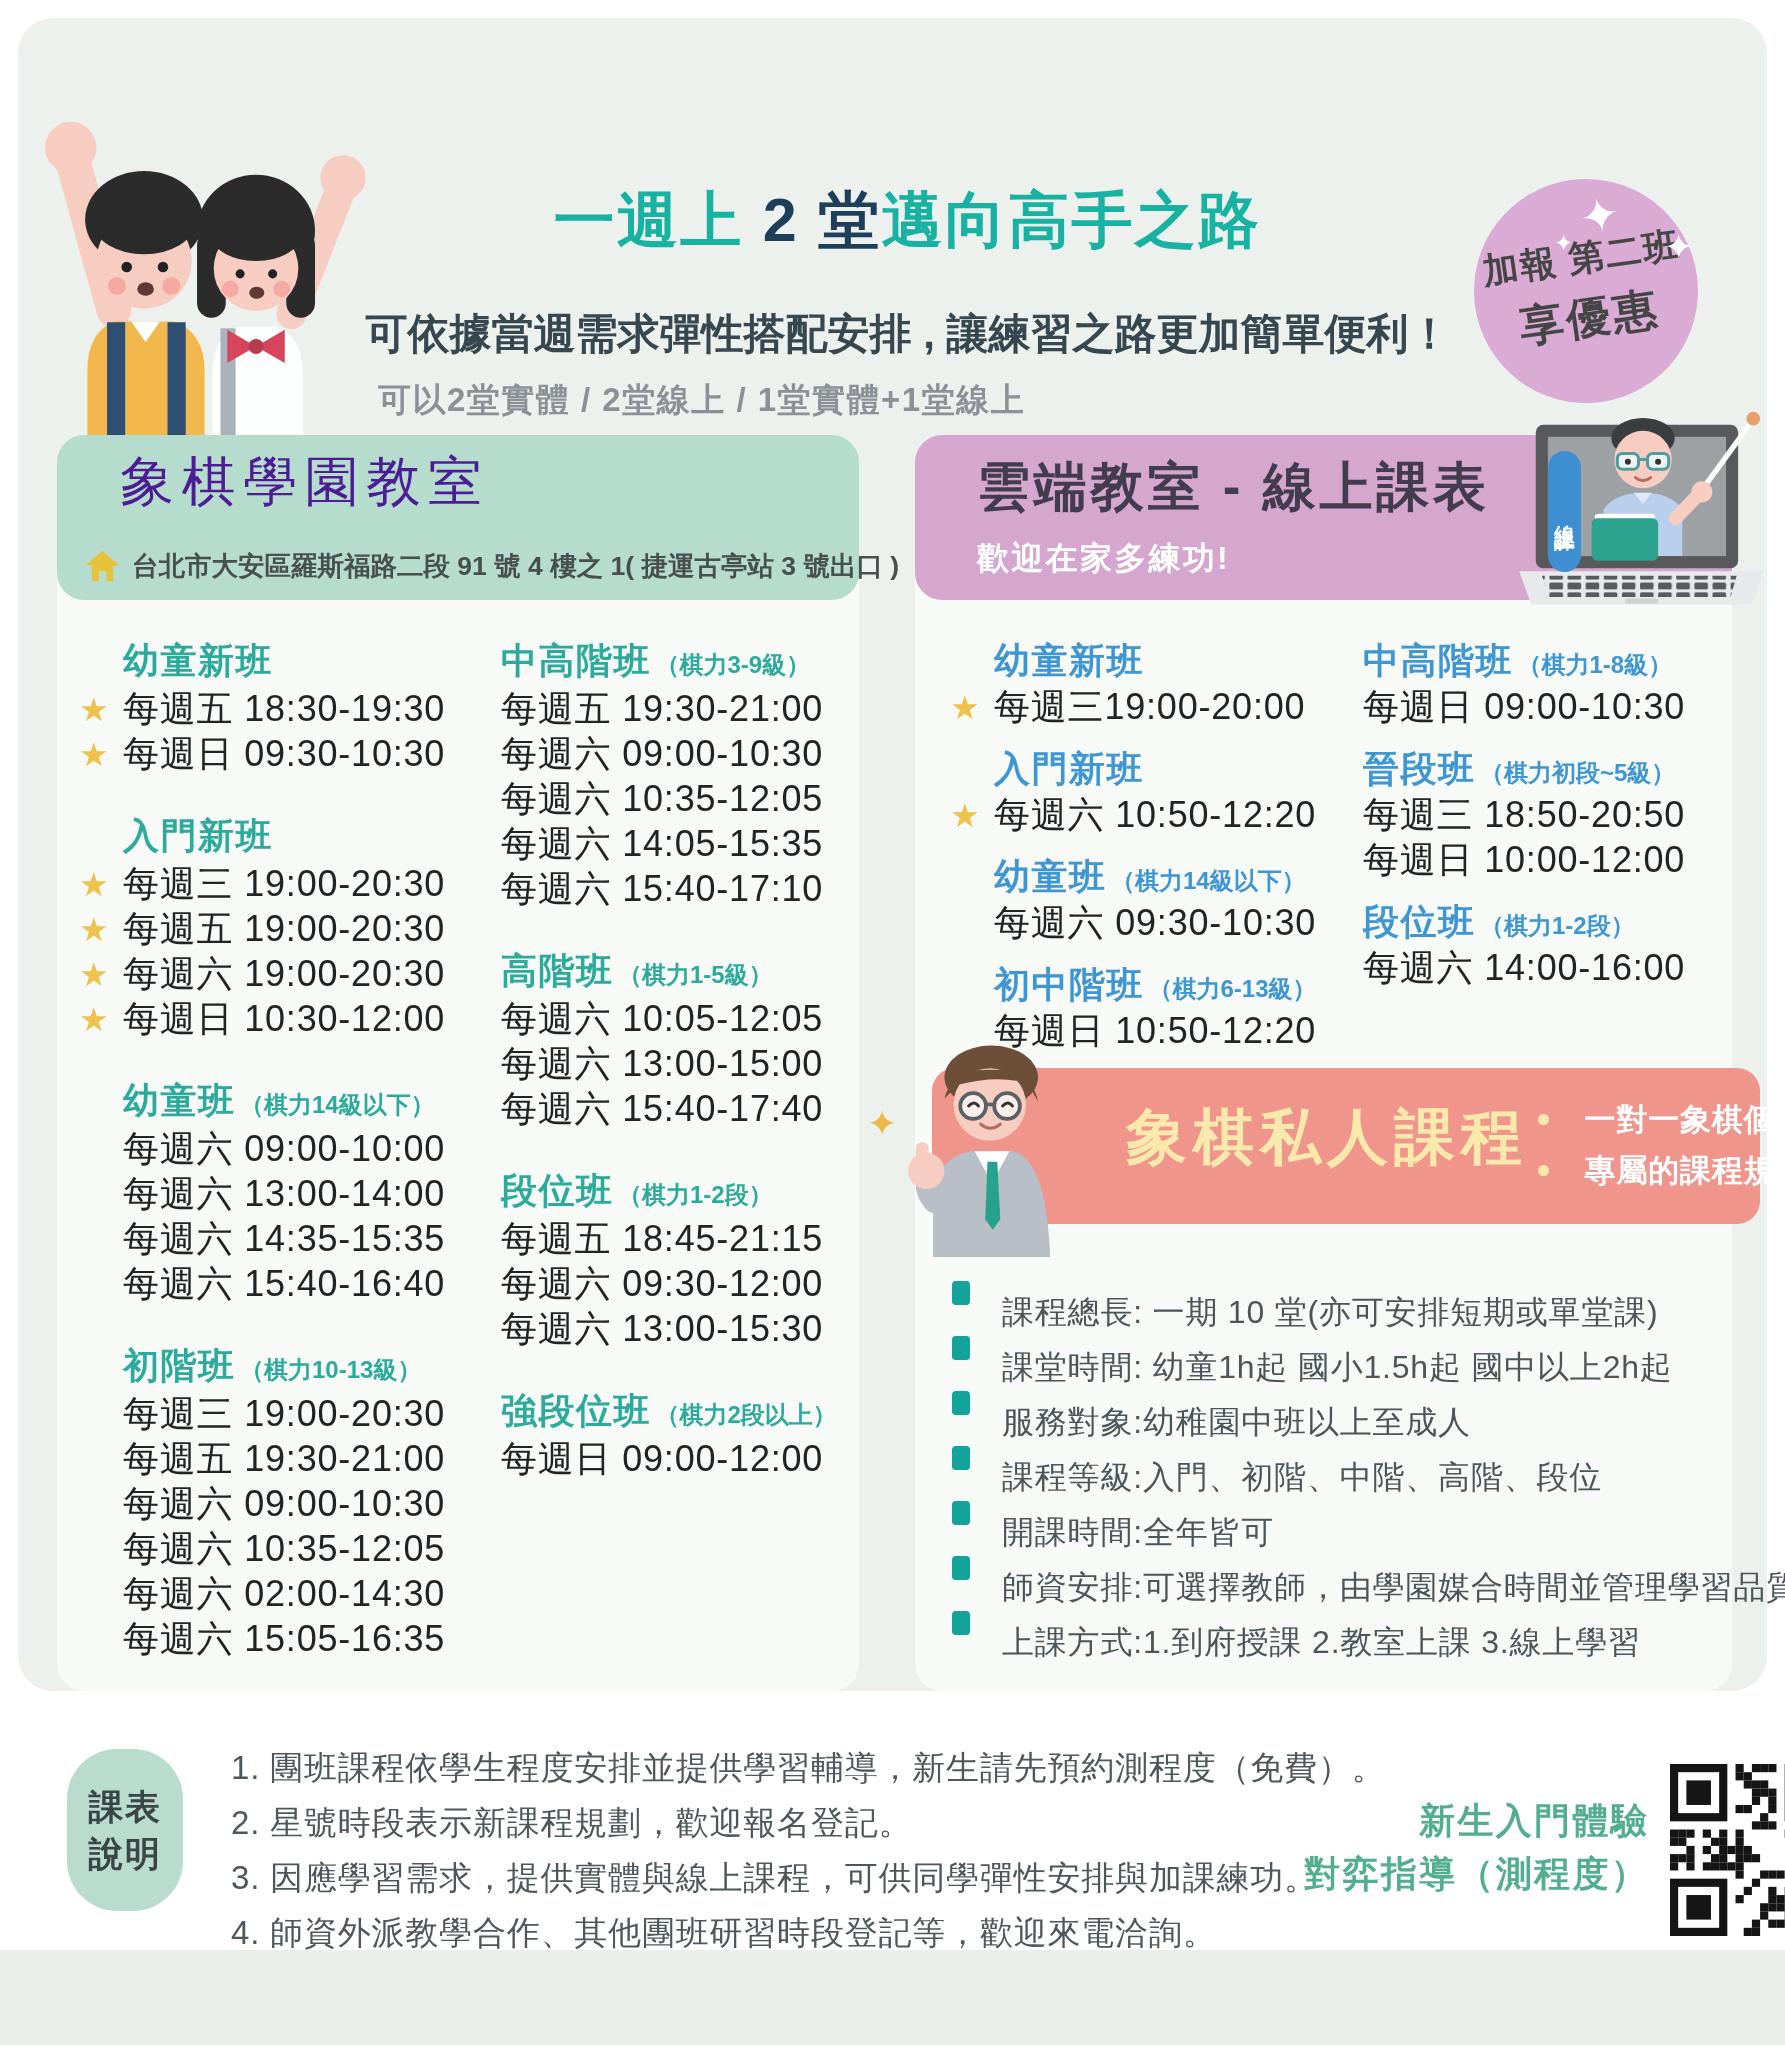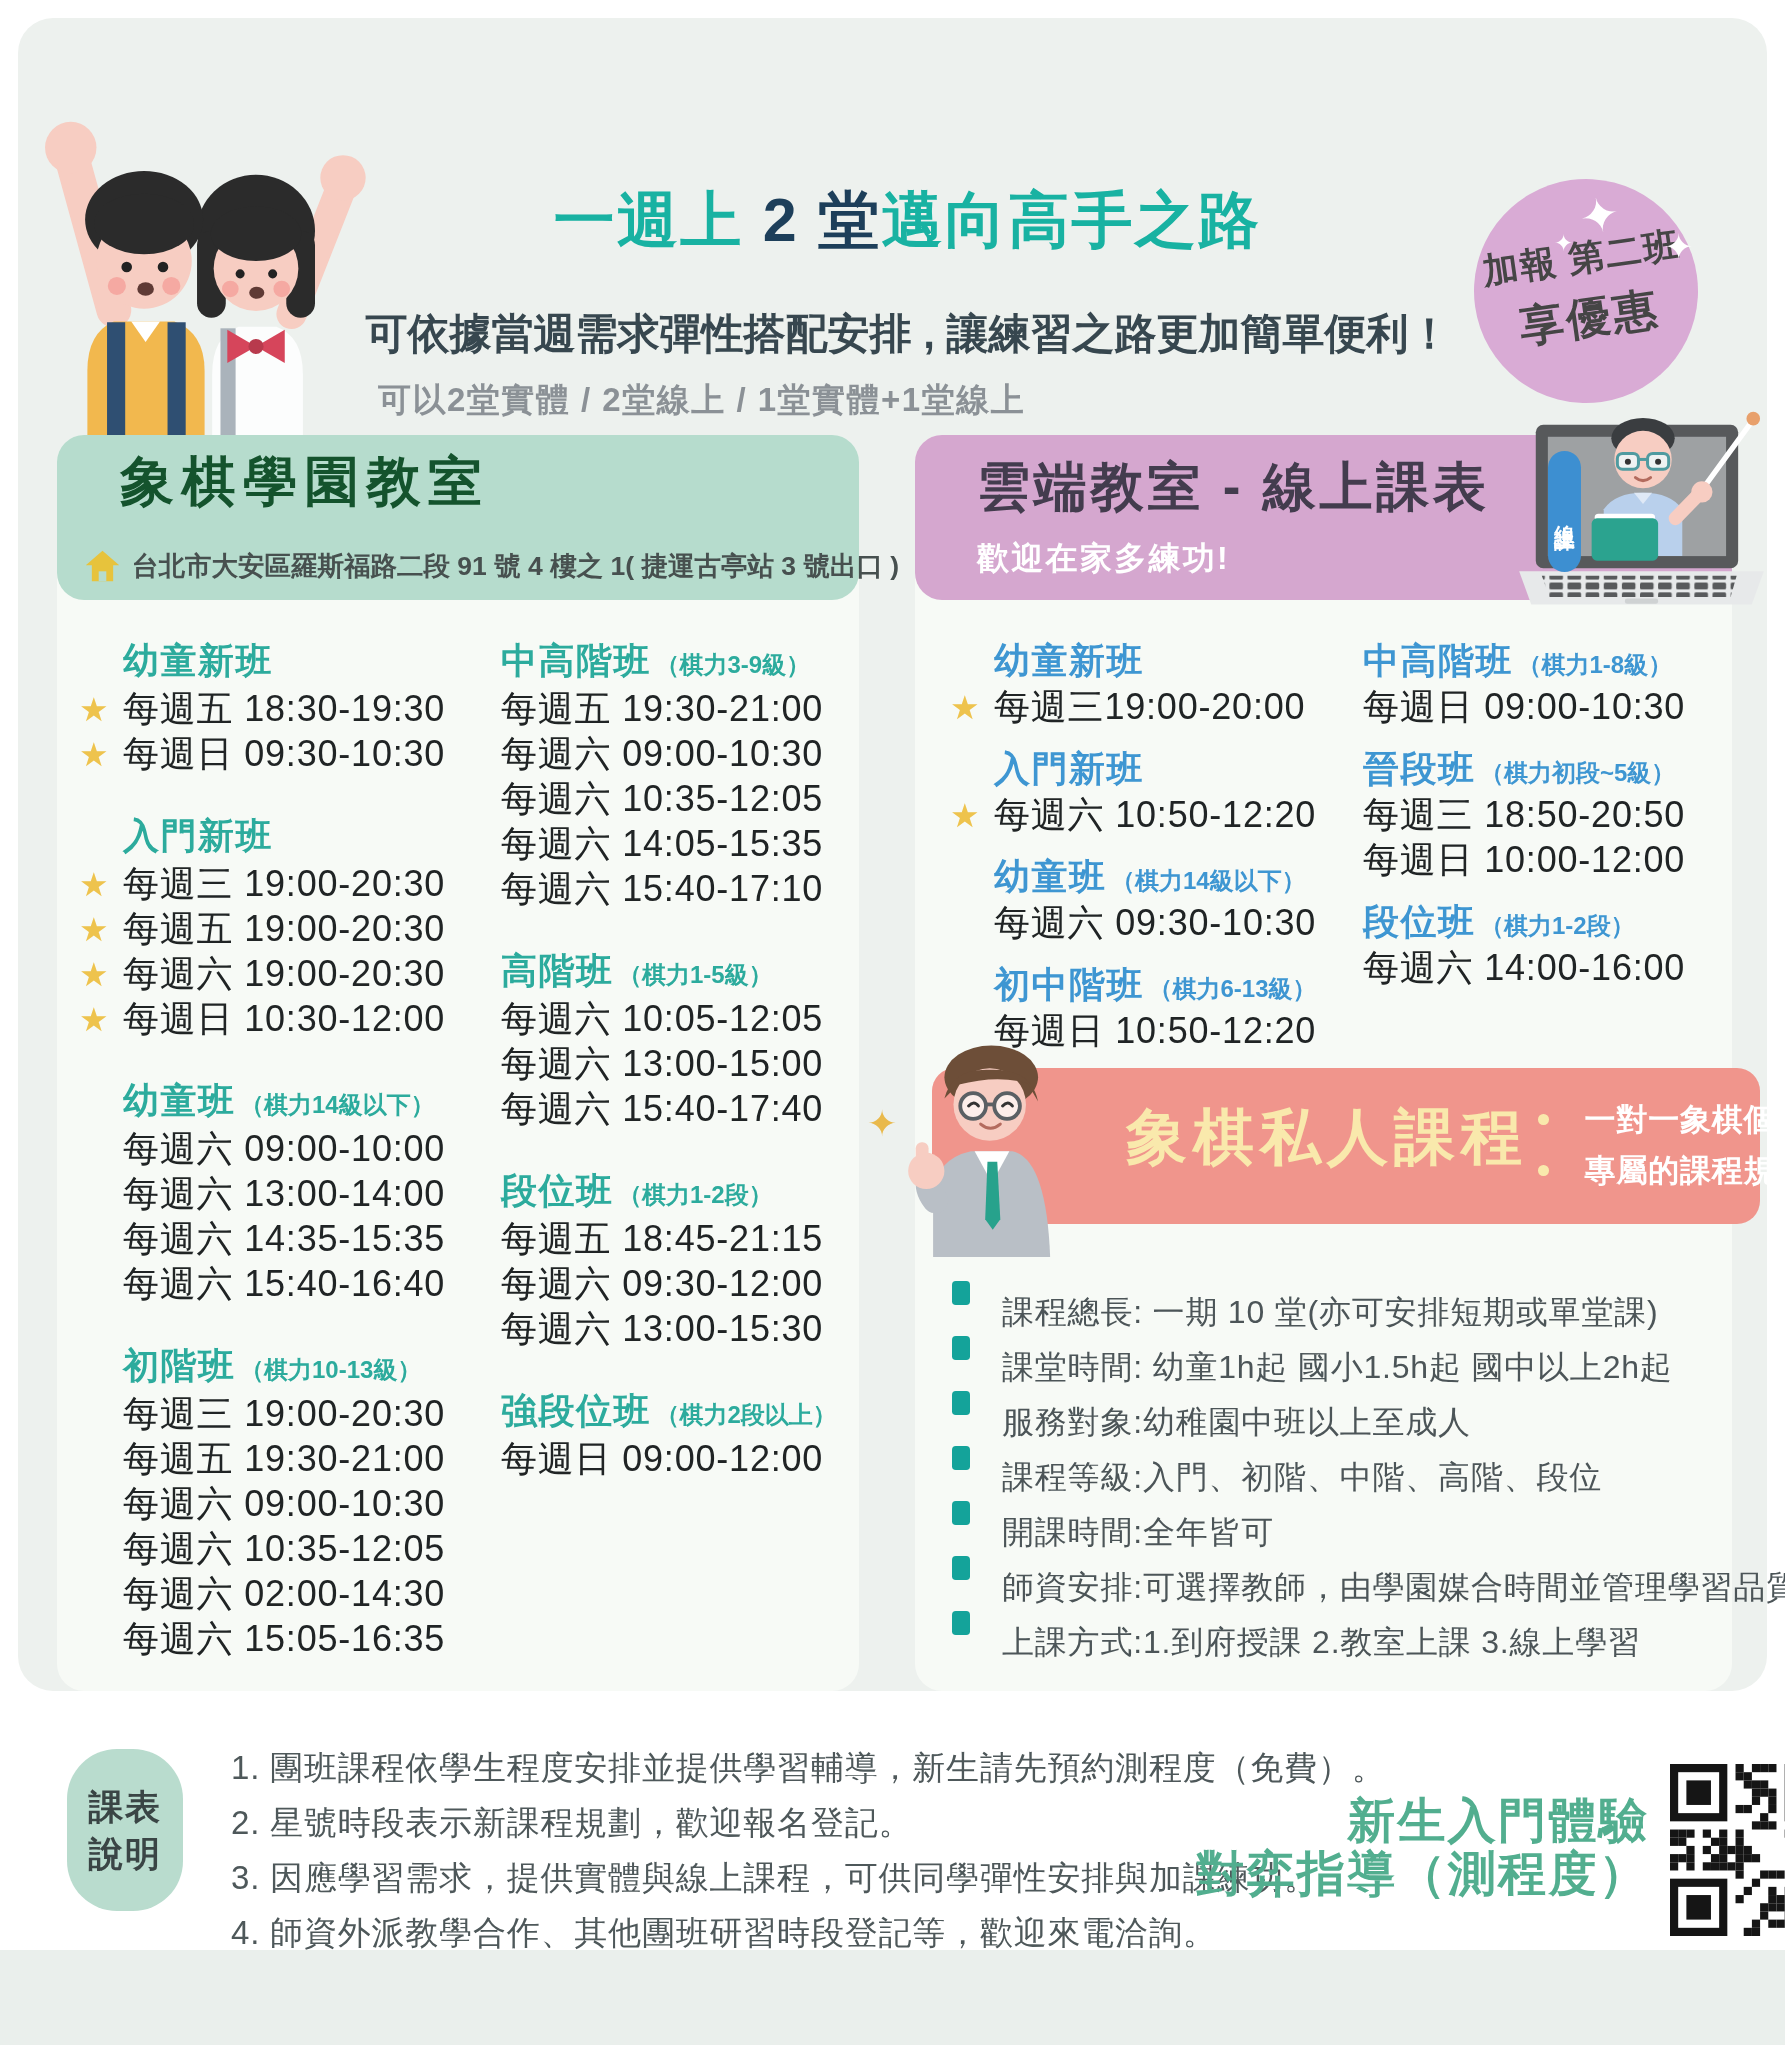--- a/index.html
+++ b/index.html
@@ -21,21 +21,21 @@
     transform:rotate(-8deg);display:flex;flex-direction:column;align-items:center;justify-content:center;color:#454545;z-index:2;}
   .badge .b1{font-size:36px;font-weight:800;letter-spacing:1.5px;}
   .badge .b2{font-size:44px;font-weight:800;margin-top:6px;letter-spacing:3px;}
   .spark{z-index:3;color:#ffffff;}
   .sp1{left:1580px;top:188px;font-size:47px;transform:rotate(-12deg);}
   .sp2{left:1554px;top:230px;font-size:23px;}
   .sp3{left:1664px;top:227px;font-size:35px;}
   
   .lcard{left:57px;top:435px;width:802px;height:1256px;background:#f7faf6;border-radius:27px;z-index:1;}
   .lhead{left:57px;top:435px;width:802px;height:165px;background:#b6dccd;border-radius:27px;z-index:2;}
-  .lh-t{left:120px;top:446px;font-size:54px;font-weight:700;color:#14532d;letter-spacing:7.6px;z-index:3;}
+  .lh-t{left:120px;top:446px;font-size:54px;font-weight:400;color:#4c1d95;letter-spacing:7.6px;z-index:3;}
   .addr{left:85px;top:548px;display:flex;align-items:center;z-index:3;}
   .addr svg{margin-right:12px;flex:none;}
   .addr-t{font-size:26.5px;color:#47504f;font-weight:600;}
   .rcard{left:915px;top:435px;width:817px;height:1256px;background:#f7faf6;border-radius:27px;z-index:1;}
   .rhead{left:915px;top:435px;width:817px;height:165px;background:#d5a7cf;border-radius:27px;z-index:2;}
   .rh-t{left:977px;top:452px;font-size:53px;font-weight:800;color:#433c4e;letter-spacing:3.8px;z-index:3;}
   .rh-s{left:977px;top:537px;font-size:32px;font-weight:800;color:#ffffff;letter-spacing:2.3px;z-index:3;}
   .laptop{left:1513px;top:396px;z-index:4;}
   .lapbadge{left:1548px;top:451px;width:33px;height:121px;background:#3d8fd1;border-radius:16.6px;z-index:5;
     color:#fff;font-size:20.4px;font-weight:700;writing-mode:vertical-rl;text-orientation:upright;
@@ -72,21 +72,21 @@
   .drow{display:flex;align-items:center;height:55px;}
   .dsq{width:18px;height:24px;background:#14a39a;border-radius:3.8px;margin-right:32px;flex:none;}
   .dtx{font-size:32px;color:#4c5558;letter-spacing:0.8px;white-space:nowrap;margin-top:40px;}
   
   .pill{left:67px;top:1749px;width:116px;height:162px;background:#b9dcce;border-radius:50px;
     display:flex;flex-direction:column;align-items:center;justify-content:center;z-index:2;}
   .pill div{font-size:35px;font-weight:800;color:#3a4545;line-height:47px;letter-spacing:1.5px;}
   .notes{left:231px;top:1741px;z-index:2;}
   .note{height:55px;display:flex;align-items:center;font-size:33px;color:#4e585a;letter-spacing:0.8px;white-space:nowrap;}
   .cta{left:1165px;top:1794px;width:484px;text-align:right;z-index:2;}
-  .cta div{font-size:48px;font-weight:800;color:#52ae8f;line-height:53px;letter-spacing:2.3px;}
+  .cta div{font-size:36px;font-weight:800;color:#52ae8f;line-height:53px;letter-spacing:2.3px;}
   .qr{left:1670px;top:1764px;z-index:2;background:#fff;}
 </style>
 </head>
 <body>
 
 <div class="abs panel"></div>
 <div class="abs fstrip"></div>
 
 <svg class="abs kids" style="left:42px;top:83px;z-index:1" width="363" height="356" viewBox="0 0 480 470">
   <path d="M95,300 L40,100" stroke="#f7cdc2" stroke-width="46" stroke-linecap="round" fill="none"></path>

